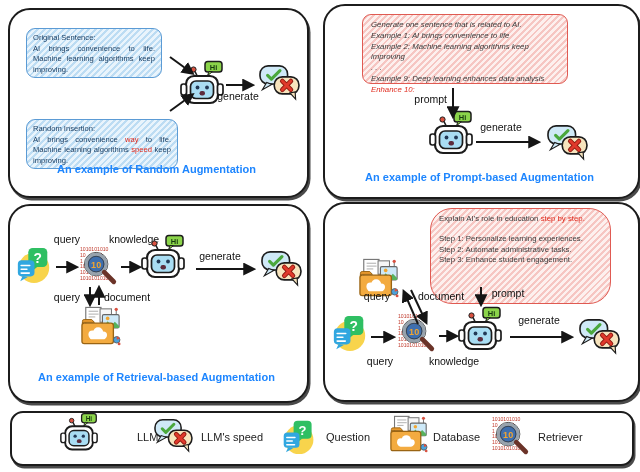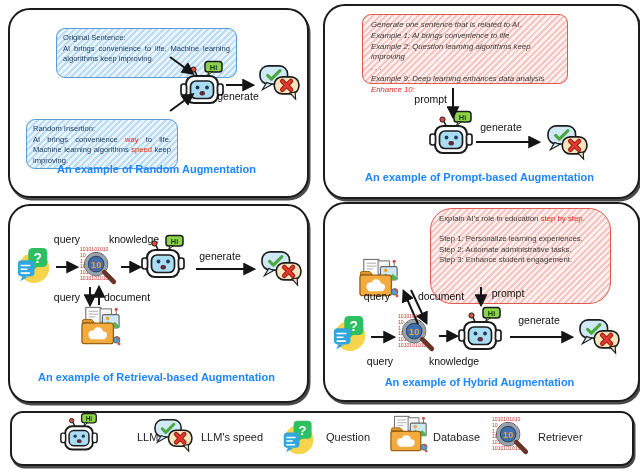--- a/index.html
+++ b/index.html
@@ -116,41 +116,41 @@
       </symbol>
     </defs>
   </svg>
 
   <div class="panel" style="left:8px;top:8px;width:297px;height:186px;"></div>
   <div class="panel" style="left:323px;top:4px;width:313px;height:191px;"></div>
   <div class="panel" style="left:8px;top:204px;width:297px;height:195px;"></div>
   <div class="panel" style="left:323px;top:202px;width:313px;height:196px;"></div>
   <div class="legendbar" style="left:10px;top:411px;width:620px;height:51px;"></div>
 
-  <div class="bluebox" style="left:26px;top:28px;width:181px;height:50px;margin-left:30px;">
+  <div class="bluebox" style="left:26px;top:28px;width:136px;height:50px;">
     <span class="boxhead">Original Sentence:</span><br>
     <span>AI brings convenience to life. Machine learning algorithms keep improving.</span>
   </div>
   <div class="bluebox" style="left:26px;top:95px;width:152px;height:50px;margin-top:24px;">
     <span class="boxhead">Random Insertion:</span><br>
     <span>AI brings convenience </span><span class="red">way</span><span> to life. Machine learning algorithms </span><span class="red">speed</span><span> keep improving.</span>
   </div>
   <svg class="icon" style="left:180px;top:60px;" width="44" height="50">
       <use href="#i-llm"></use>
     </svg>
   <div class="lbl" style="left:213px;top:90px;width:50px;">generate</div>
   <svg class="icon" style="left:257px;top:64px;" width="44" height="38">
       <use href="#i-output"></use>
     </svg>
   <div class="title" style="left:8px;top:163px;width:297px;">An example of Random Augmentation</div>
 
   <div class="redbox" style="left:362px;top:14px;width:206px;height:70px;font-style:italic;">
     <div>Generate one sentence that is related to AI.</div>
     <div>Example 1: AI brings convenience to life</div>
-    <div>Example 2: Question learning algorithms keep improving</div>
+    <div>Example 2: Machine learning algorithms keep improving</div>
     <div>. . .</div>
     <div>Example 9: Deep learning enhances data analysis</div>
     <div class="red">Enhance 10:</div>
   </div>
   <div class="lbl" style="left:403px;top:93px;width:44px;text-align:right;">prompt</div>
   <svg class="icon" style="left:429px;top:110px;" width="44" height="50">
       <use href="#i-llm"></use>
     </svg>
   <div class="lbl" style="left:476px;top:121px;width:50px;">generate</div>
   <svg class="icon" style="left:545px;top:124px;" width="44" height="38">
@@ -201,21 +201,20 @@
       <use href="#i-retriever"></use>
     </svg>
   <div class="lbl" style="left:427px;top:355px;width:54px;">knowledge</div>
   <svg class="icon" style="left:458px;top:306px;" width="44" height="50">
       <use href="#i-llm"></use>
     </svg>
   <div class="lbl" style="left:514px;top:314px;width:50px;">generate</div>
   <svg class="icon" style="left:577px;top:318px;" width="44" height="38">
       <use href="#i-output"></use>
     </svg>
-  <div class="title" style="left:323px;top:376px;width:313px;">An example of Hybrid Augmentation</div>
 
   <svg class="icon" style="left:60px;top:412px;" width="38" height="44">
       <use href="#i-llm"></use>
     </svg>
   <div class="legend-label" style="left:105px;top:431px;margin-left:32px;">LLM</div>
   <svg class="icon" style="left:152px;top:418px;" width="42" height="36">
       <use href="#i-output"></use>
     </svg>
   <div class="legend-label" style="left:201px;top:431px;">LLM's speed</div>
   <svg class="icon" style="left:281px;top:419px;" width="36" height="36">

